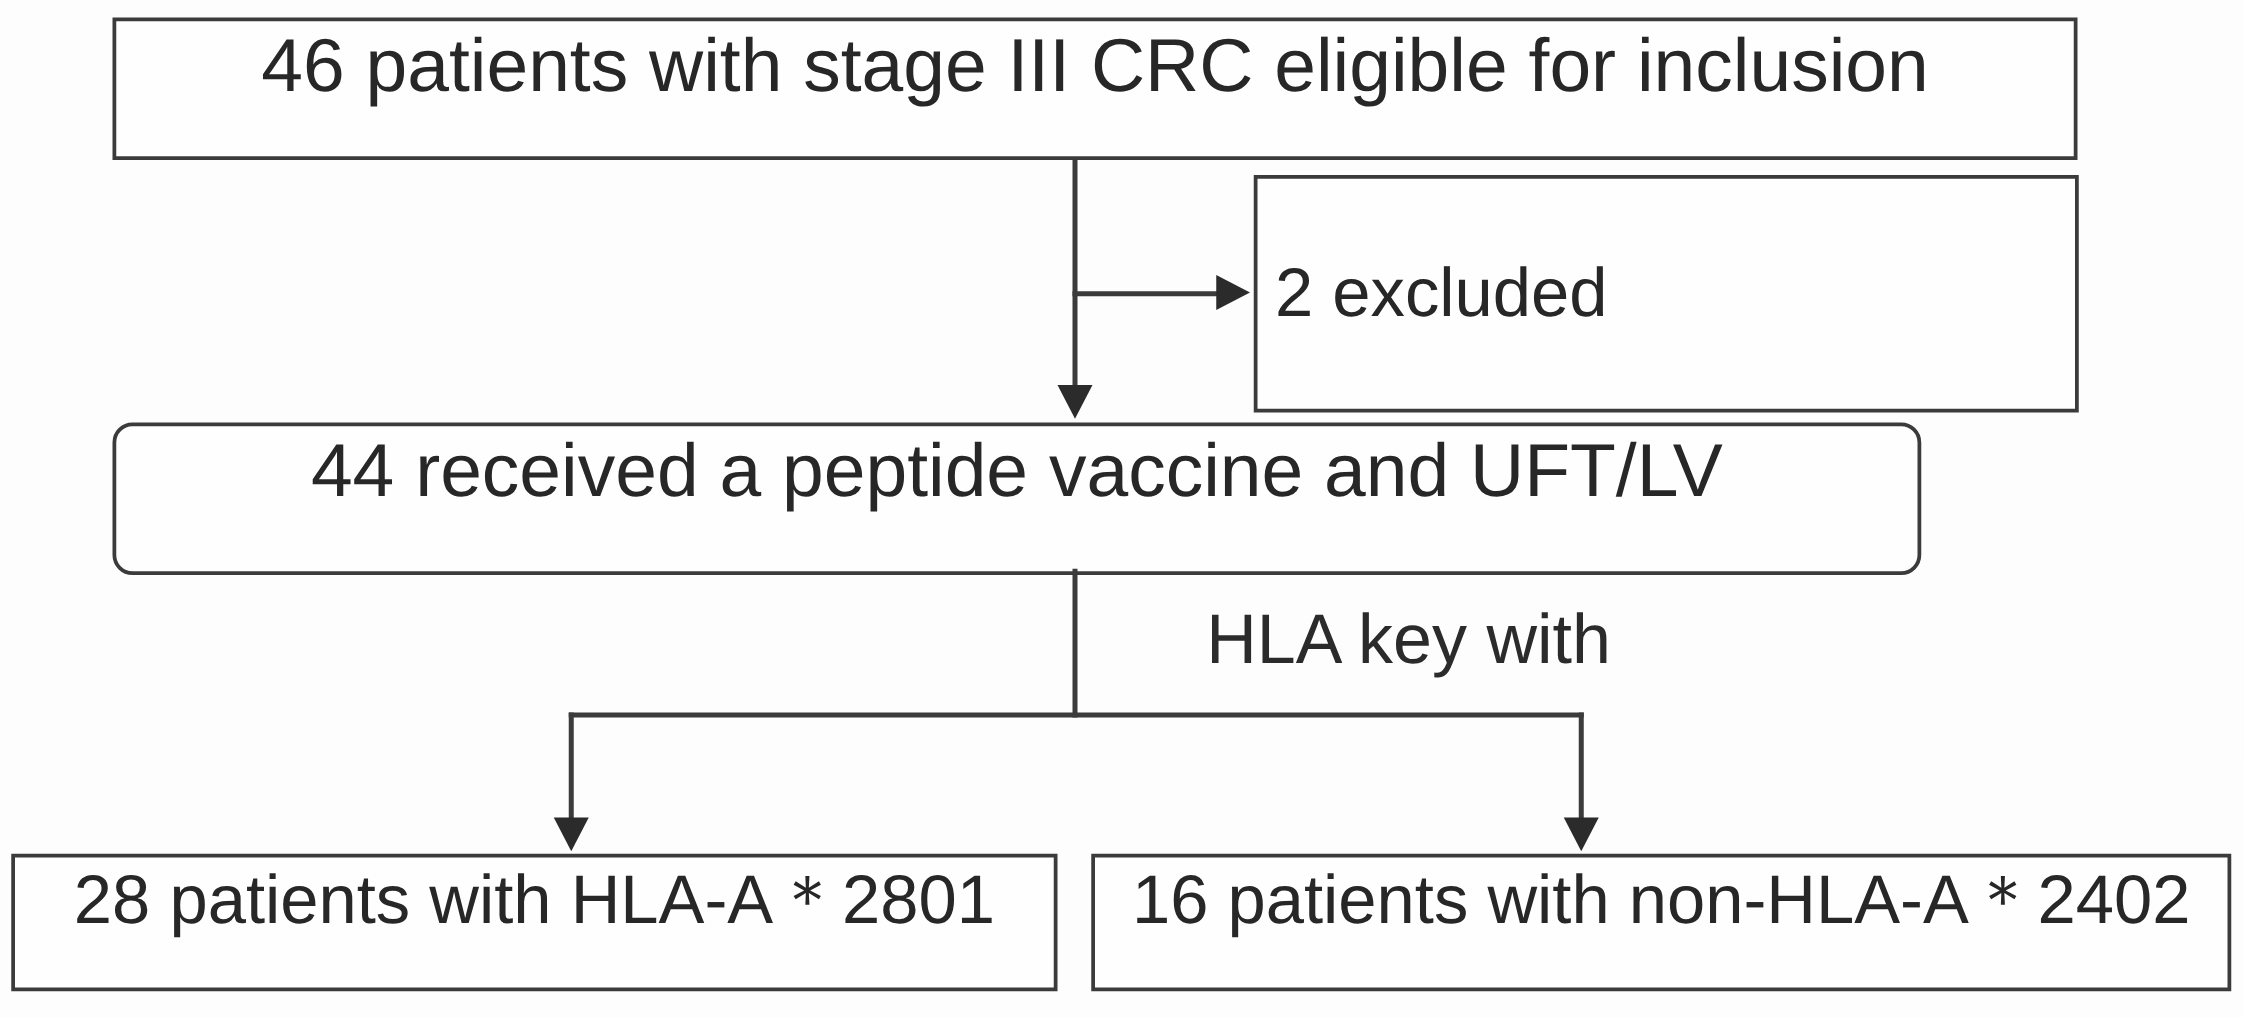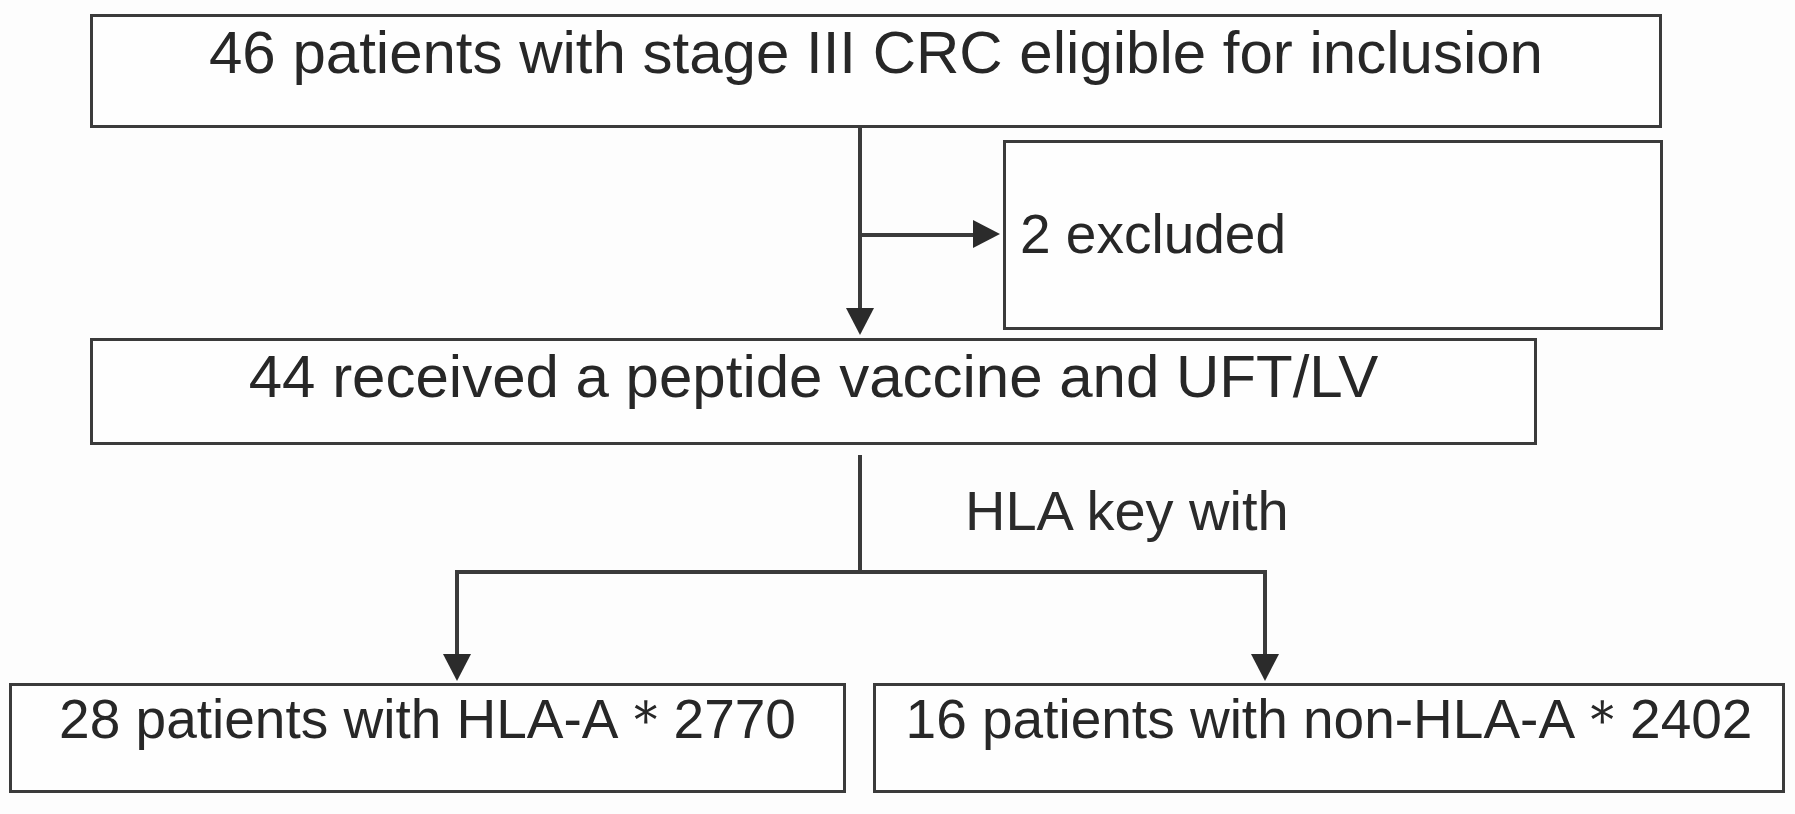--- a/index.html
+++ b/index.html
@@ -80,37 +80,37 @@
   <div class="vline" style="left:858px; top:128px; height:181px;"></div>
   <div class="arrowhead-down" style="left:846px; top:308px;"></div>
 
   <div class="hline" style="left:858px; top:233px; width:116px;"></div>
   <div class="arrowhead-right" style="left:973px; top:220px;"></div>
 
   <div class="box leftalign fs-side" style="left:1003px; top:140px; width:660px; height:190px;text-align:right;">
     <span>2 excluded</span>
   </div>
 
-  <div class="box centered fs-mid" style="left:90px; top:338px; width:1447px; height:107px;">
+  <div class="box centered fs-mid" style="left:90px; top:338px; width:1447px; height:122px;border-radius:16px;">
     <span>44 received a peptide vaccine and UFT/LV</span>
   </div>
 
   <div class="vline" style="left:858px; top:455px; height:119px;"></div>
 
   <div class="flow-label fs-label" style="left:965px; top:478px;">HLA key with</div>
 
   <div class="hline" style="left:455px; top:570px; width:812px;"></div>
 
   <div class="vline" style="left:455px; top:570px; height:85px;"></div>
   <div class="arrowhead-down" style="left:443px; top:654px;"></div>
 
   <div class="vline" style="left:1263px; top:570px; height:85px;"></div>
   <div class="arrowhead-down" style="left:1251px; top:654px;"></div>
 
   <div class="box centered fs-bottom" style="left:9px; top:683px; width:837px; height:110px;">
-    <span>28 patients with HLA-A＊2770</span>
+    <span>28 patients with HLA-A＊2801</span>
   </div>
 
   <div class="box centered fs-bottom" style="left:873px; top:683px; width:912px; height:110px;">
     <span>16 patients with non-HLA-A＊2402</span>
   </div>
 
 </div>
 
 </body></html>

